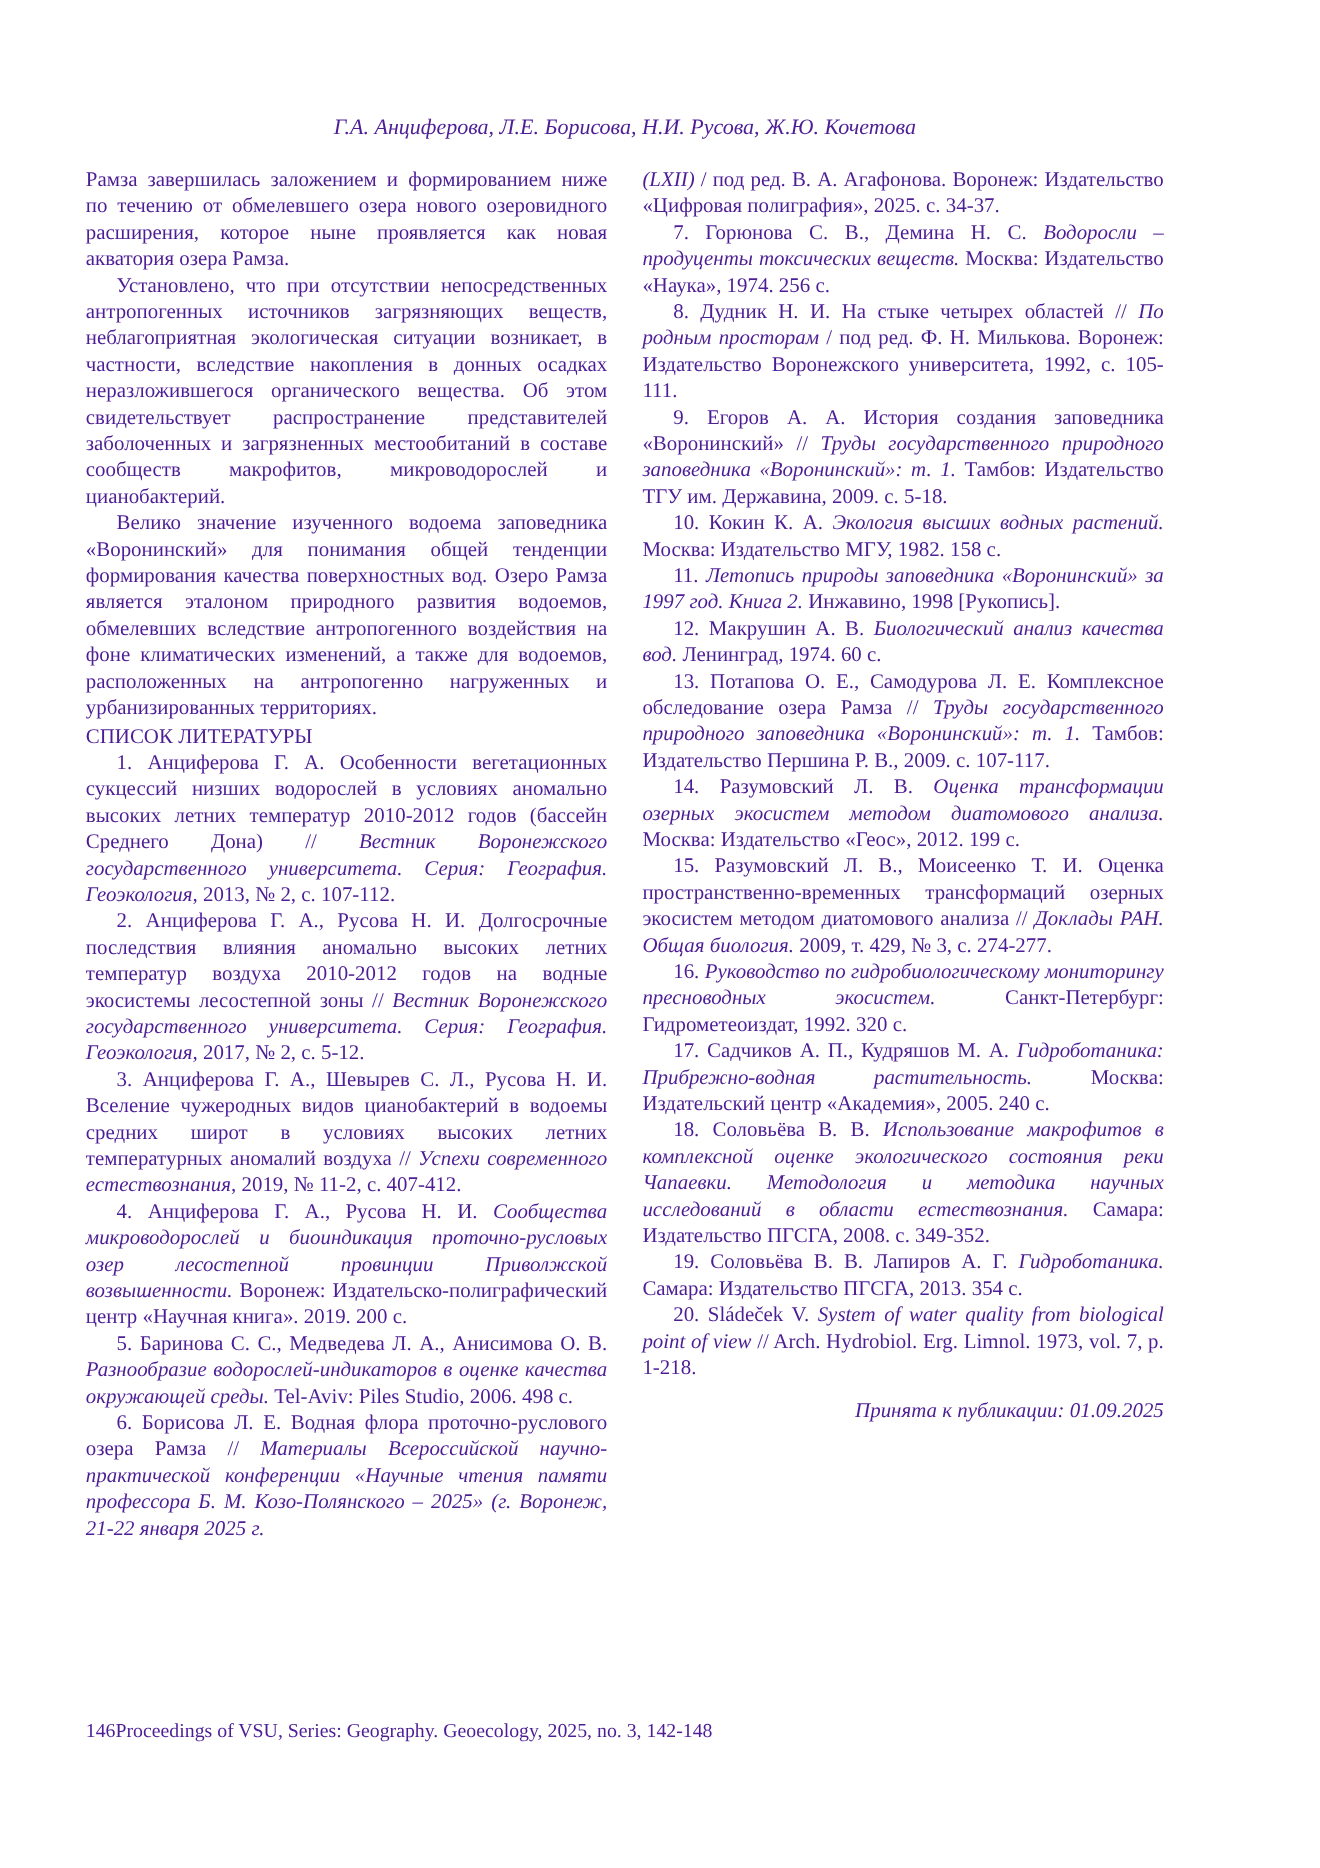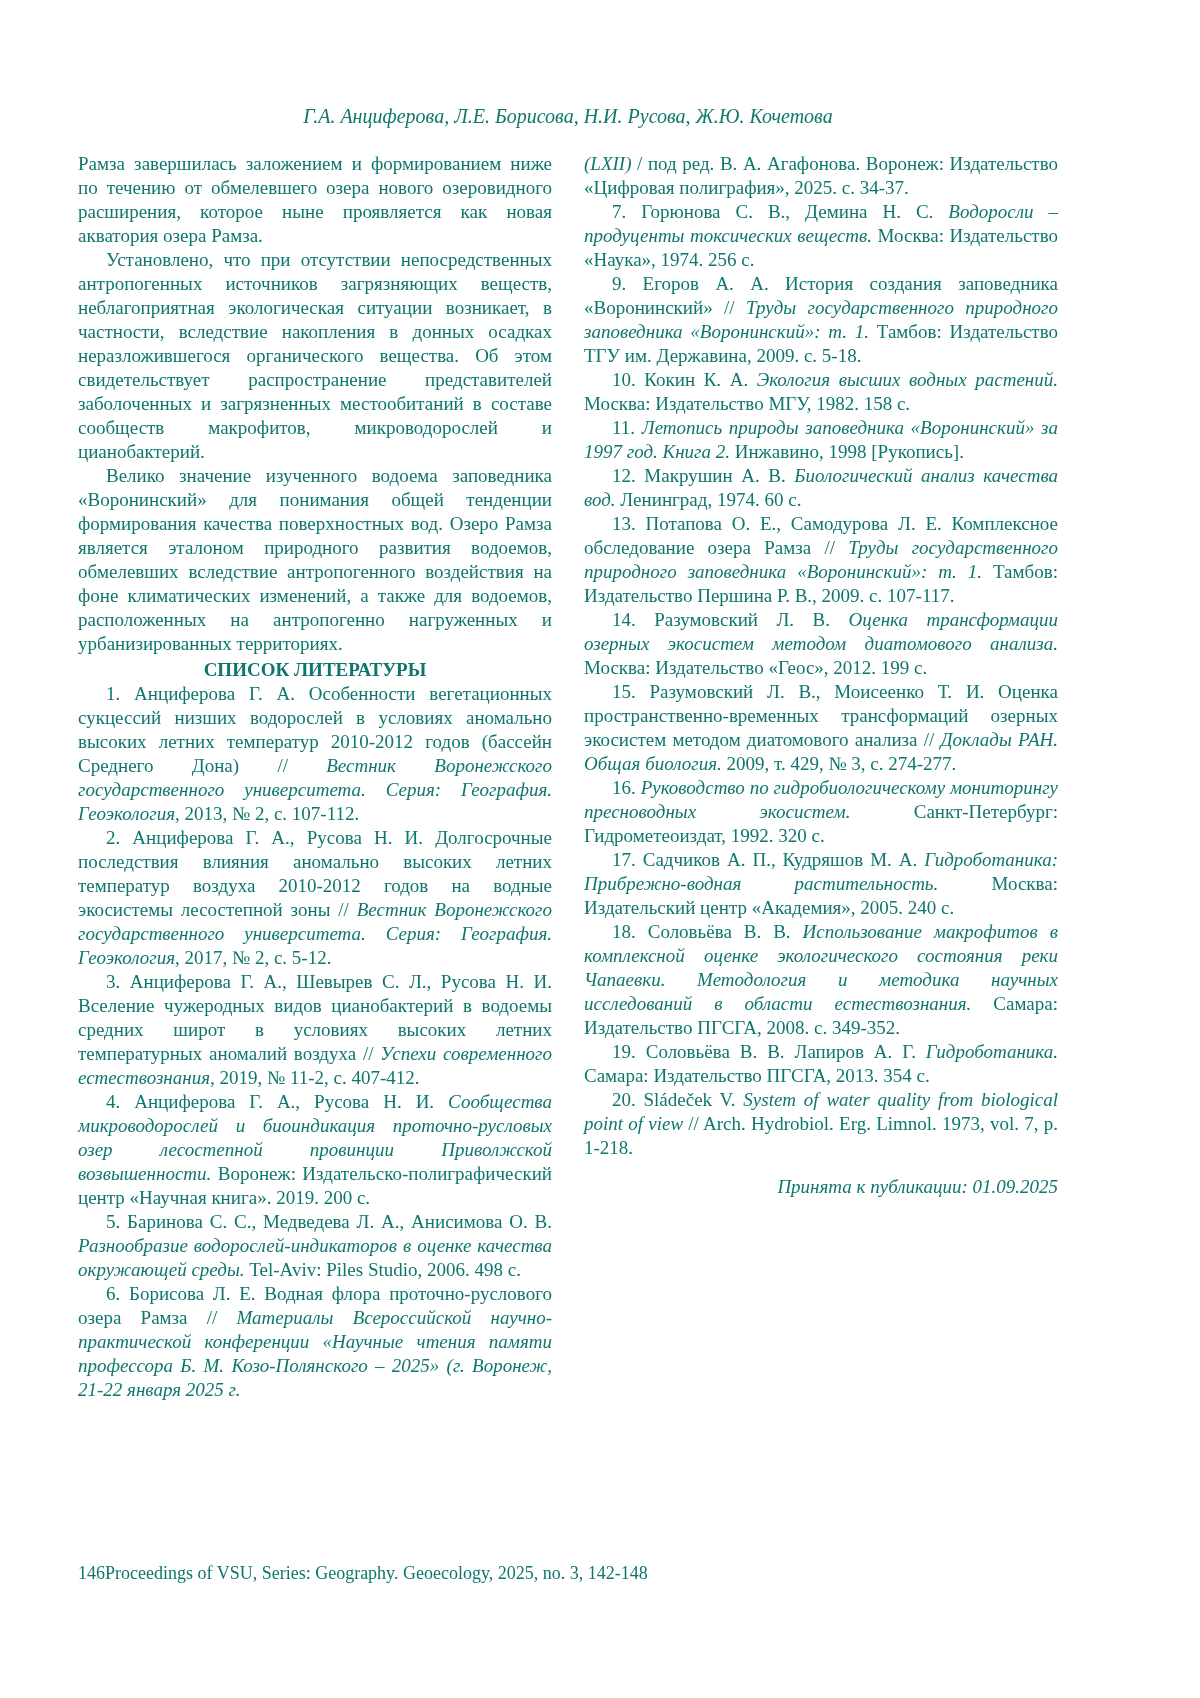--- a/index.html
+++ b/index.html
@@ -2,21 +2,21 @@
 <html lang="ru"><head>
 <meta charset="utf-8">
 <style>
   html,body { margin:0; padding:0; background:#e8e8e8; }
   .page {
     position:relative;
     width:1200px; height:1698px;
     margin:0 auto;
     background:#ffffff;
     font-family:"Liberation Serif", serif;
-    color:#0f766e;
+    color:#4c1d95;
     overflow:hidden;
   }
   .authors-line {
     position:absolute;
     top:104px; left:78px; width:980px;
     text-align:center;
     font-style:italic;
     font-size:20px;
     line-height:24px;
   }
@@ -31,22 +31,21 @@
     font-size:19px;
     line-height:24px;
     text-align:justify;
     hyphens:auto;
     -webkit-hyphens:auto;
   }
   .col p { margin:0; text-indent:28px; }
   .col p.noindent { text-indent:0; }
   .lit-heading {
     font-size:19px;
-    font-weight:bold;
-    text-align:center;
+    font-weight:normal;
     text-indent:0;
     margin:2px 0 0 0;
   }
   .ref { text-indent:28px; }
   .ref.cont { text-indent:0; }
   .conflict { margin-top:13px !important; }
   .dates-block { margin-top:14px; }
   .date-line {
     text-align:right;
     font-style:italic;
@@ -83,20 +82,21 @@
       <div class="ref"><span>3. Анциферова Г. А., Шевырев С. Л., Русова Н. И. Вселение чужеродных видов цианобактерий в водоемы средних широт в условиях высоких летних температурных аномалий воздуха // </span><span style="font-style: italic;">Успехи современного естествознания</span><span>, 2019, № 11-2, с. 407-412.</span></div>
       <div class="ref"><span>4. Анциферова Г. А., Русова Н. И. </span><span style="font-style: italic;">Сообщества микроводорослей и биоиндикация проточно-русловых озер лесостепной провинции Приволжской возвышенности.</span><span> Воронеж: Издательско-полиграфический центр «Научная книга». 2019. 200 с.</span></div>
       <div class="ref"><span>5. Баринова С. С., Медведева Л. А., Анисимова О. В. </span><span style="font-style: italic;">Разнообразие водорослей-индикаторов в оценке качества окружающей среды.</span><span> Tel-Aviv: Piles Studio, 2006. 498 с.</span></div>
       <div class="ref"><span>6. Борисова Л. Е. Водная флора проточно-руслового озера Рамза // </span><span style="font-style: italic;">Материалы Всероссийской научно-практической конференции «Научные чтения памяти профессора Б. М. Козо-Полянского – 2025» (г. Воронеж, 21-22 января 2025 г.</span></div>
     </div>
 
     <div class="col">
       <div class="ref cont"><span style="font-style: italic;">(LXII)</span><span> / под ред. В. А. Агафонова. Воронеж: Издательство «Цифровая полиграфия», 2025. с. 34-37.</span></div>
 
       <div class="ref"><span>7. Горюнова С. В., Демина Н. С. </span><span style="font-style: italic;">Водоросли – продуценты токсических веществ.</span><span> Москва: Издательство «Наука», 1974. 256 с.</span></div>
+      <div class="ref"><span>8. Дудник Н. И. На стыке четырех областей // </span><span style="font-style: italic;">По родным просторам</span><span> / под ред. Ф. Н. Милькова. Воронеж: Издательство Воронежского университета, 1992, с. 105-111.</span></div>
       <div class="ref"><span>9. Егоров А. А. История создания заповедника «Воронинский» // </span><span style="font-style: italic;">Труды государственного природного заповедника «Воронинский»: т. 1.</span><span> Тамбов: Издательство ТГУ им. Державина, 2009. с. 5-18.</span></div>
       <div class="ref"><span>10. Кокин К. А. </span><span style="font-style: italic;">Экология высших водных растений.</span><span> Москва: Издательство МГУ, 1982. 158 с.</span></div>
       <div class="ref"><span>11. </span><span style="font-style: italic;">Летопись природы заповедника «Воронинский» за 1997 год. Книга 2.</span><span> Инжавино, 1998 [Рукопись].</span></div>
       <div class="ref"><span>12. Макрушин А. В. </span><span style="font-style: italic;">Биологический анализ качества вод.</span><span> Ленинград, 1974. 60 с.</span></div>
       <div class="ref"><span>13. Потапова О. Е., Самодурова Л. Е. Комплексное обследование озера Рамза // </span><span style="font-style: italic;">Труды государственного природного заповедника «Воронинский»: т. 1.</span><span> Тамбов: Издательство Першина Р. В., 2009. с. 107-117.</span></div>
       <div class="ref"><span>14. Разумовский Л. В. </span><span style="font-style: italic;">Оценка трансформации озерных экосистем методом диатомового анализа.</span><span> Москва: Издательство «Геос», 2012. 199 с.</span></div>
       <div class="ref"><span>15. Разумовский Л. В., Моисеенко Т. И. Оценка пространственно-временных трансформаций озерных экосистем методом диатомового анализа // </span><span style="font-style: italic;">Доклады РАН. Общая биология.</span><span> 2009, т. 429, № 3, с. 274-277.</span></div>
       <div class="ref"><span>16. </span><span style="font-style: italic;">Руководство по гидробиологическому мониторингу пресноводных экосистем.</span><span> Санкт-Петербург: Гидрометеоиздат, 1992. 320 с.</span></div>
       <div class="ref"><span>17. Садчиков А. П., Кудряшов М. А. </span><span style="font-style: italic;">Гидроботаника: Прибрежно-водная растительность.</span><span> Москва: Издательский центр «Академия», 2005. 240 с.</span></div>
       <div class="ref"><span>18. Соловьёва В. В. </span><span style="font-style: italic;">Использование макрофитов в комплексной оценке экологического состояния реки Чапаевки. Методология и методика научных исследований в области естествознания.</span><span> Самара: Издательство ПГСГА, 2008. с. 349-352.</span></div>

